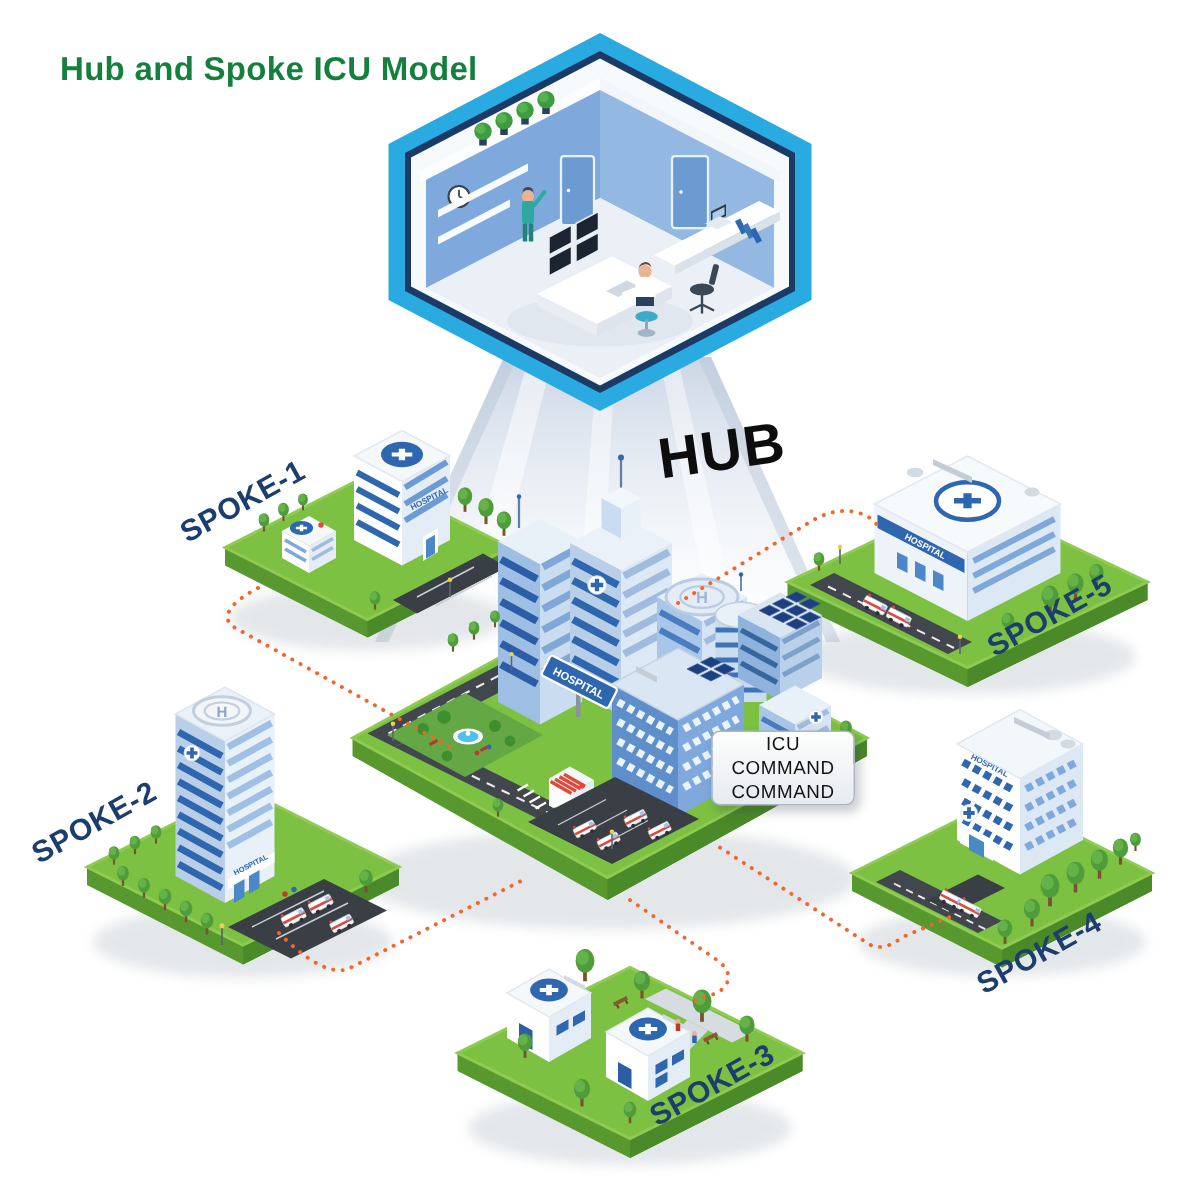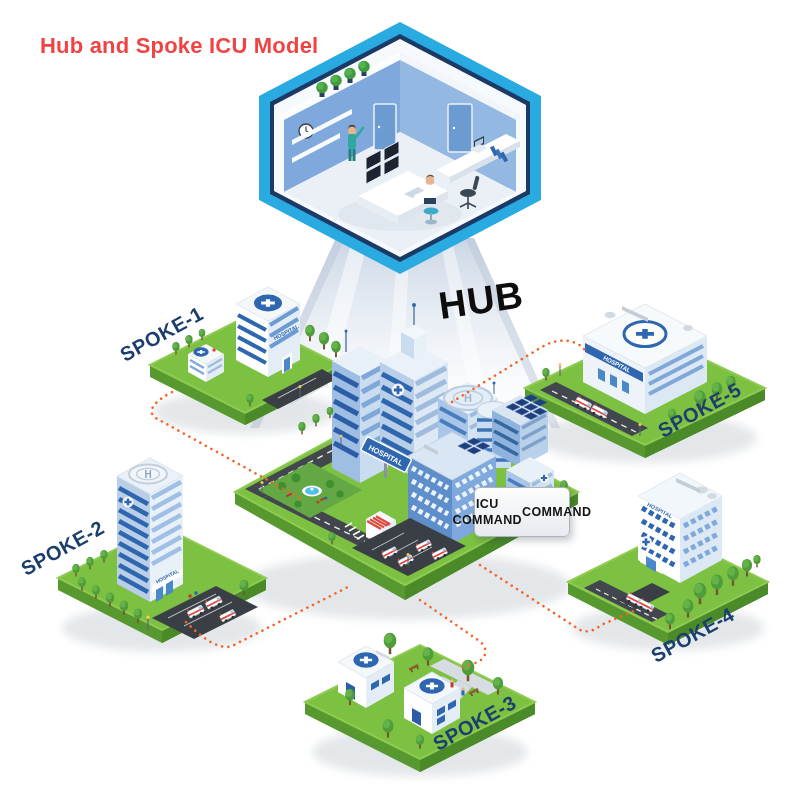--- a/index.html
+++ b/index.html
@@ -1,26 +1,26 @@
 <!DOCTYPE html>
 <html><head>
 <meta charset="utf-8">
 <style>
   html,body{margin:0;padding:0;background:#fff;}
   .stage{position:relative;width:800px;height:796px;overflow:hidden;background:#fff;
          font-family:"Liberation Sans","DejaVu Sans",sans-serif;}
   .stage svg{position:absolute;left:0;top:0;}
   .title{position:absolute;left:40px;top:33px;font-size:22px;font-weight:bold;
-         color:#ef4444;letter-spacing:.2px;}
+         color:#15803d;letter-spacing:.2px;}
   .icu-sign{position:absolute;left:474px;top:487px;width:94px;height:48px;
             background:linear-gradient(#FDFDFD,#E7EBEF);
             border:1px solid #ACB5BD;border-radius:6px;
             box-shadow:3px 4px 7px rgba(40,50,60,.25);
-            display:flex;align-items:center;justify-content:center;
-            font-size:12.5px;font-weight:bold;color:#121212;letter-spacing:.4px;line-height:1.3;
+            display:flex;flex-direction:column;align-items:center;justify-content:center;
+            font-size:12.5px;font-weight:normal;color:#121212;letter-spacing:.4px;line-height:1.3;
             text-align:center;}
   text{font-family:"Liberation Sans","DejaVu Sans",sans-serif;}
   .spoke-label{font-size:20px;font-weight:bold;fill:#1C3E6E;letter-spacing:.5px;}
   .hub-label{font-size:38px;font-weight:bold;fill:#0D0D0D;letter-spacing:1px;}
   .tiny-sign{font-weight:bold;}
 </style>
 </head>
 <body>
 
 <div class="stage">

